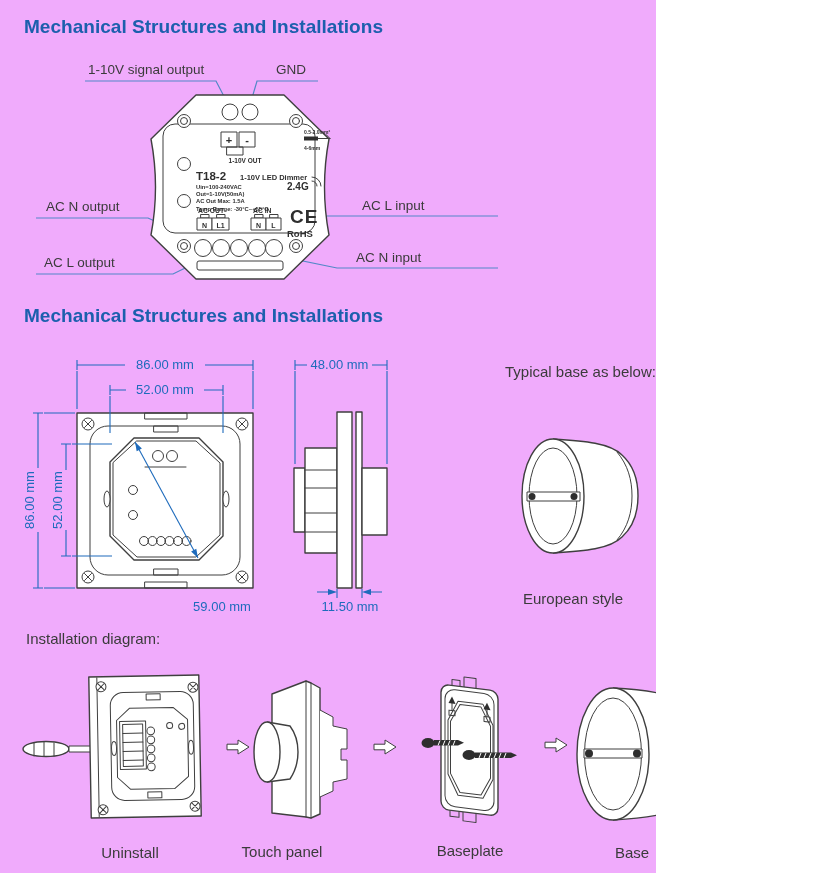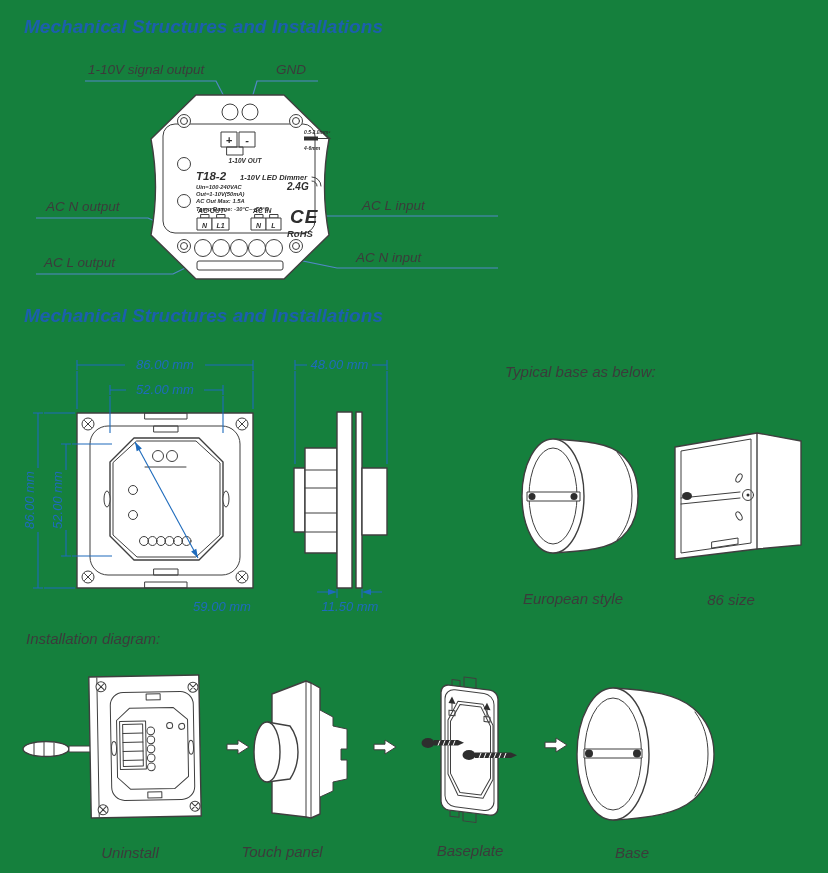--- a/index.html
+++ b/index.html
@@ -1,16 +1,16 @@
 <!DOCTYPE html>
 <html><head>
 <meta charset="utf-8">
 <style>
   html,body{margin:0;padding:0;background:#ffffff;}
-  .page{width:828px;height:873px;position:relative;background:#15803d;overflow:hidden;font-style:italic;}
+  .page{width:656px;height:873px;position:relative;background:#f0abfc;overflow:hidden;}
   svg{display:block;}
   text{font-family:"Liberation Sans",sans-serif;}
   .h1{font-size:19px;font-weight:bold;fill:#1c5fad;}
   .lbl{font-size:13.5px;fill:#3b3b3b;}
   .cap{font-size:15px;fill:#3b3b3b;}
   .dim{font-size:13px;fill:#1e6bbc;}
   .ln{stroke:#3f3f3f;stroke-width:1.4;fill:none;stroke-linejoin:round;stroke-linecap:round;}
   .ln2{stroke:#3f3f3f;stroke-width:1;fill:none;stroke-linejoin:round;stroke-linecap:round;}
   .lnw{stroke:#3f3f3f;stroke-width:1.4;fill:#fff;stroke-linejoin:round;}
   .lnw2{stroke:#3f3f3f;stroke-width:1;fill:#fff;stroke-linejoin:round;}

